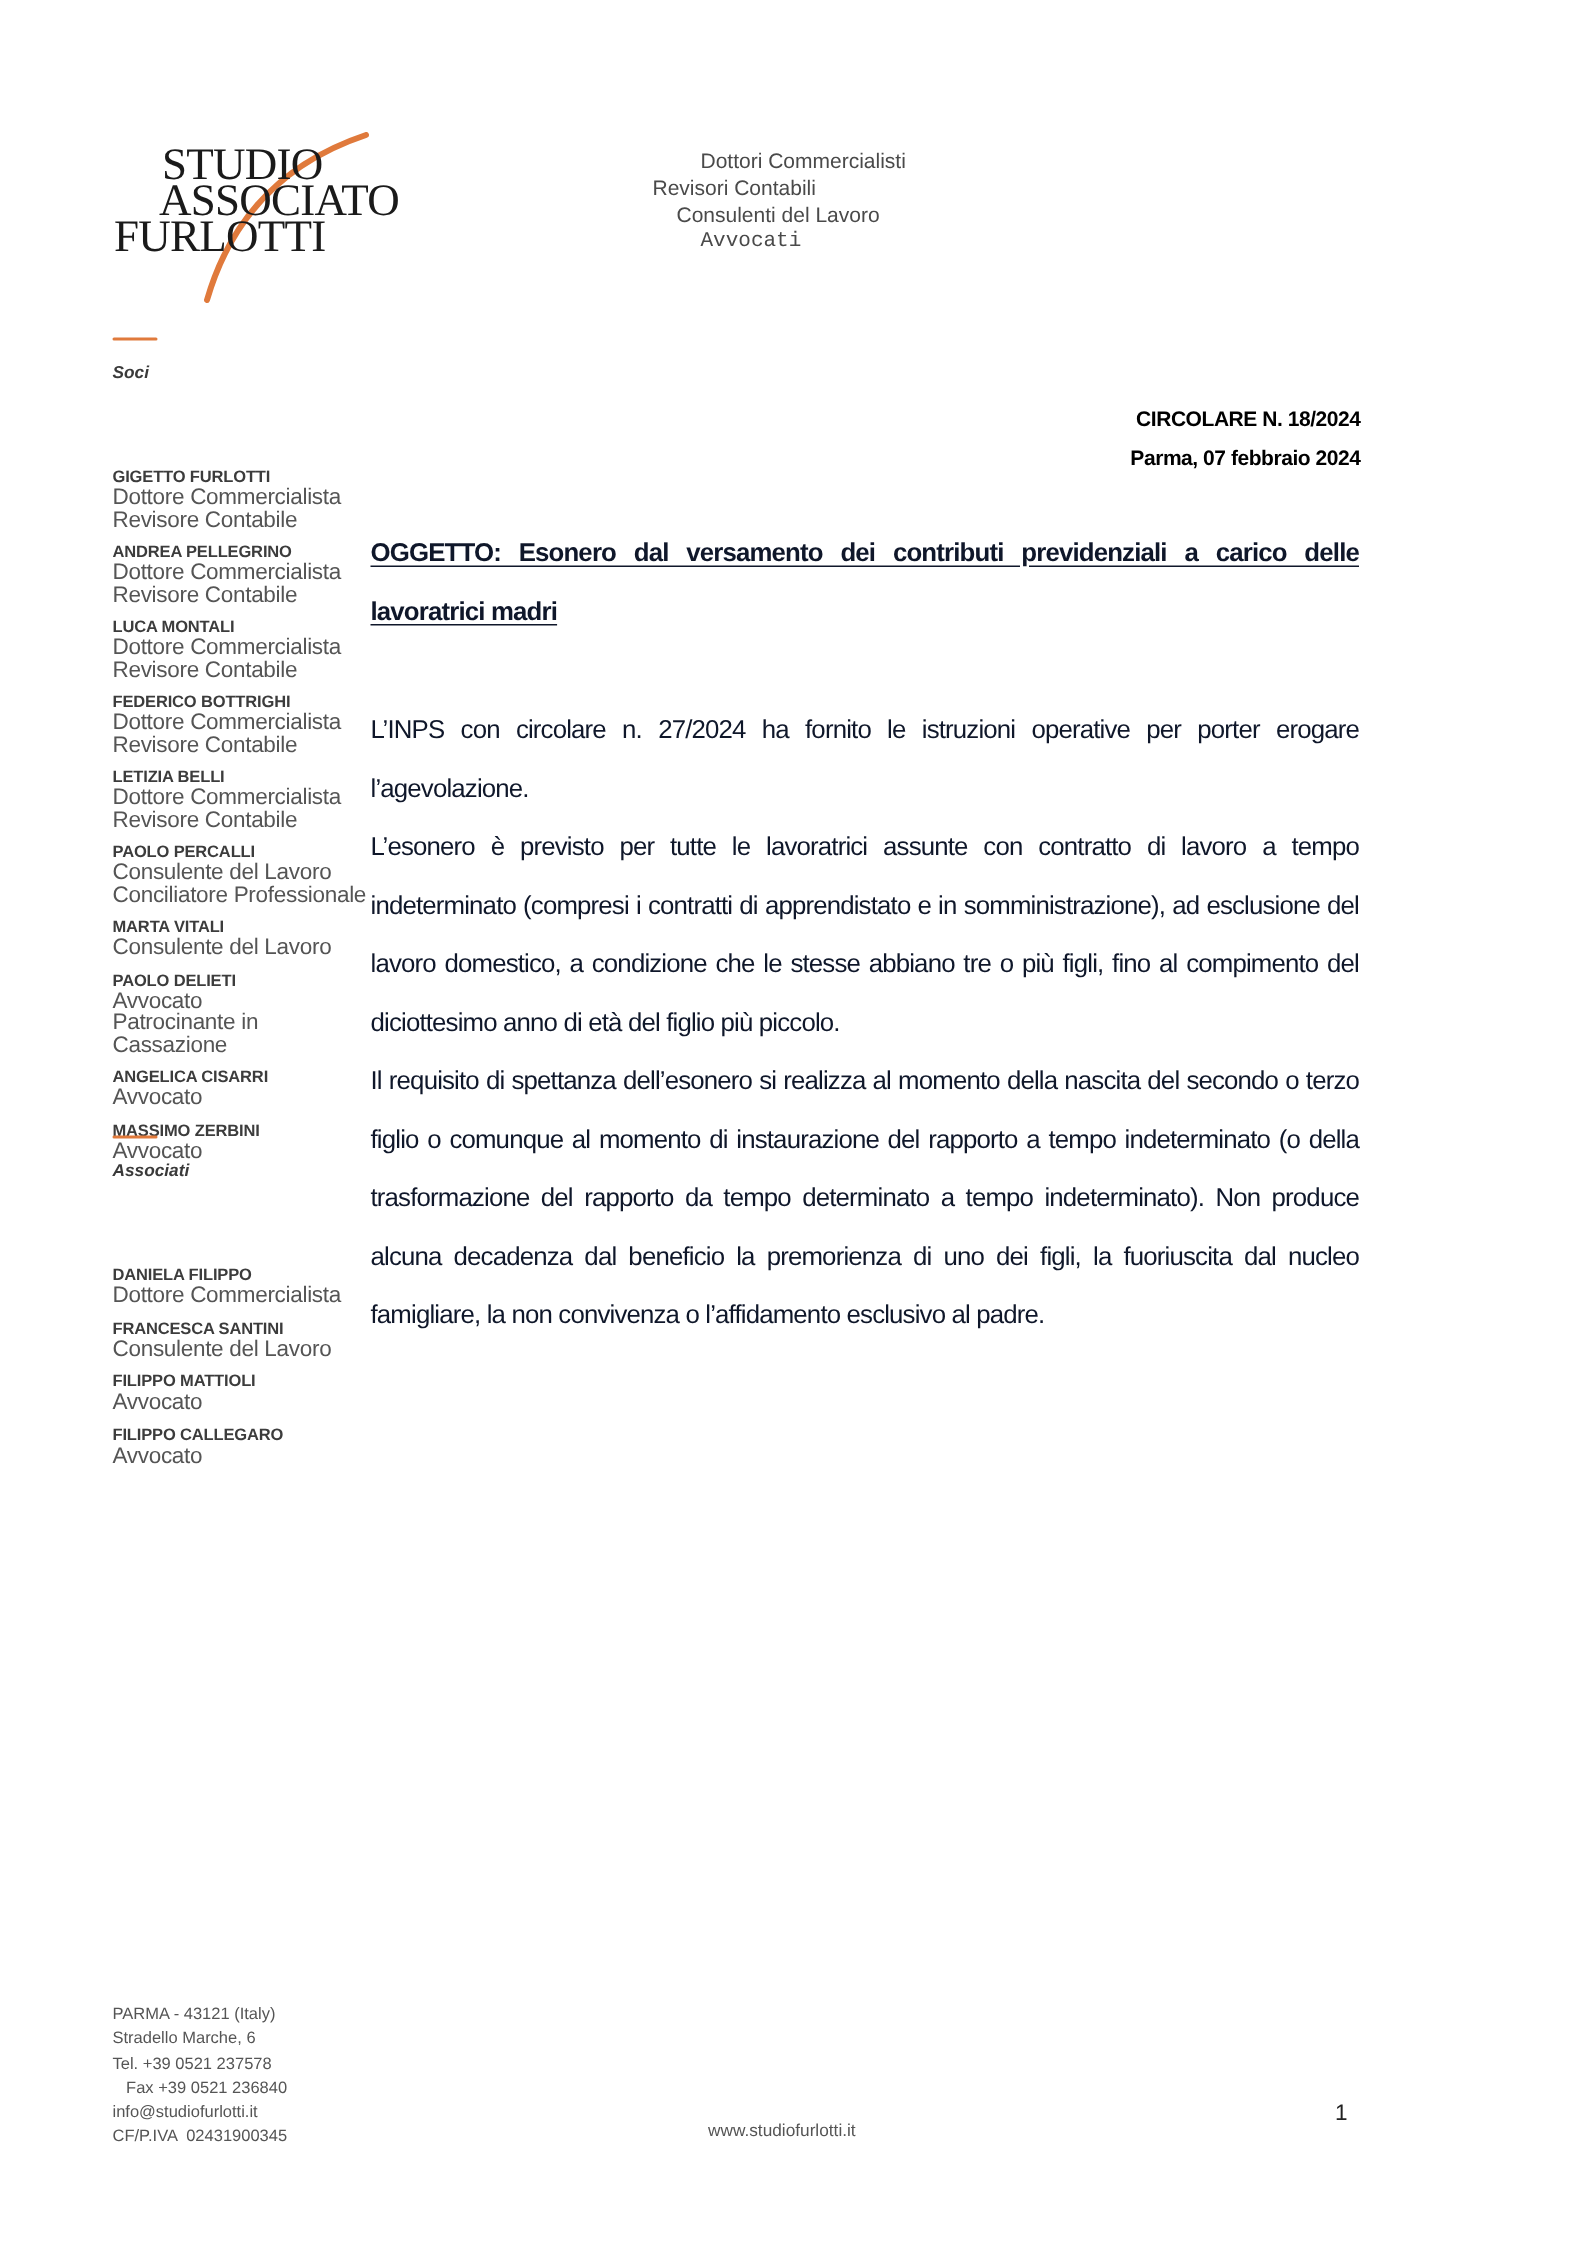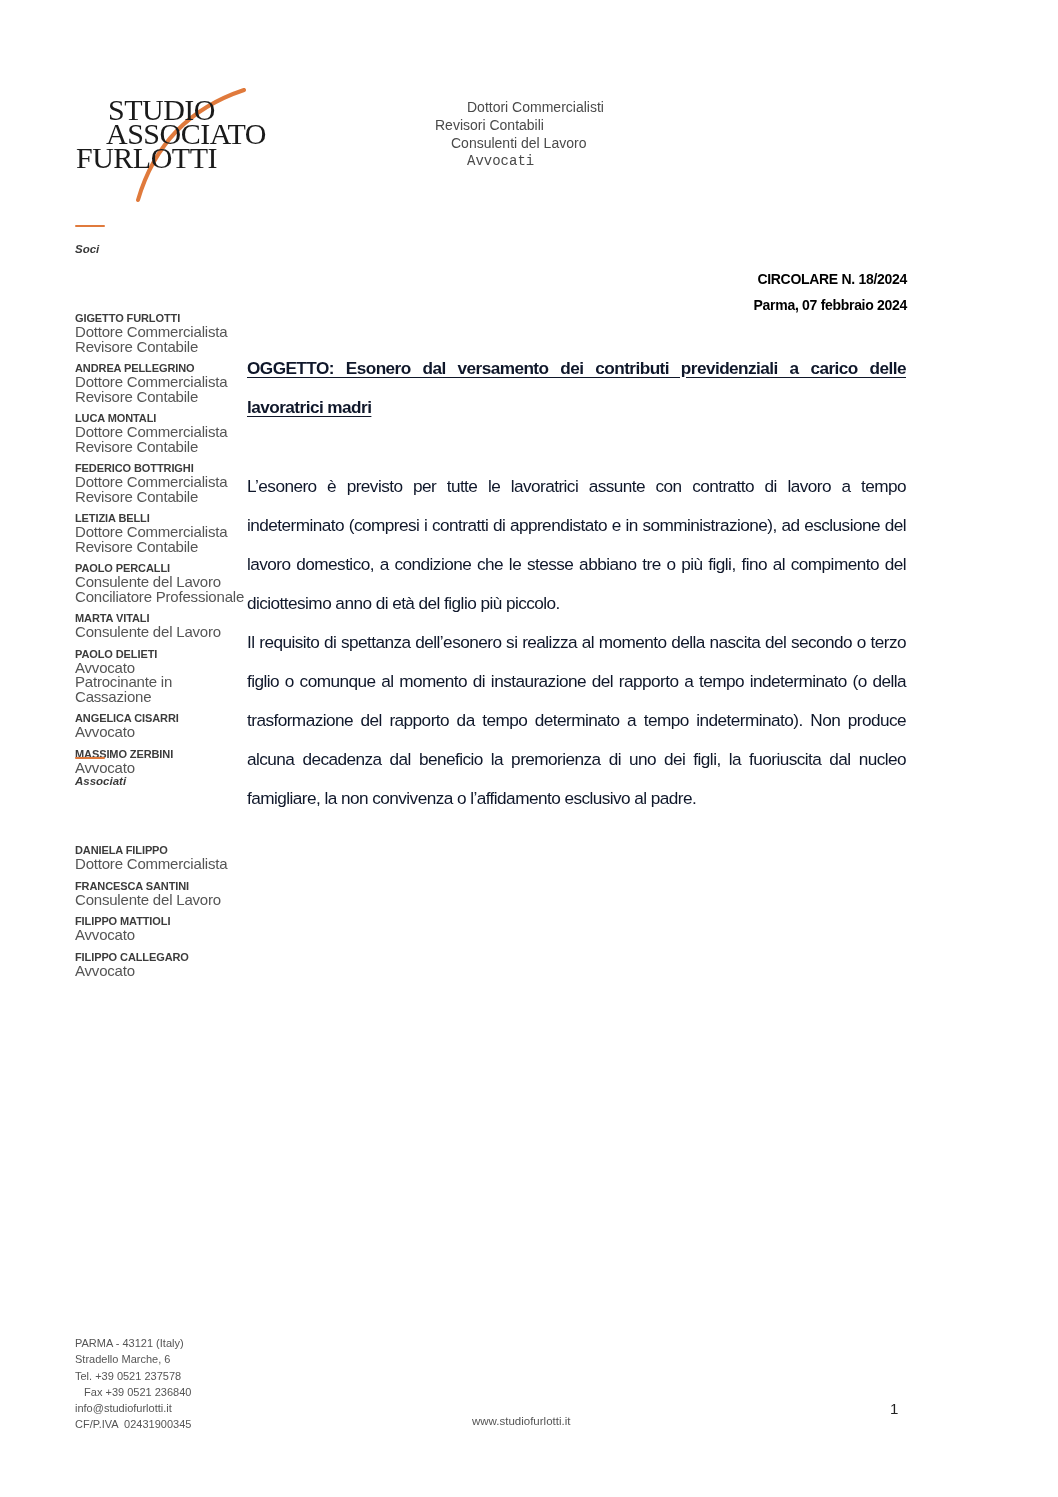--- a/index.html
+++ b/index.html
@@ -134,20 +134,21 @@
 </div>
 
 <div class="abs circ">
   <div>CIRCOLARE N. 18/2024</div>
   <div>Parma, 07 febbraio 2024</div>
 </div>
 
 <div class="abs body-text oggetto">OGGETTO: Esonero dal versamento dei contributi previdenziali a carico delle lavoratrici madri</div>
 
 <div class="abs body-text paras">
+  <p>L’INPS con circolare n. 27/2024 ha fornito le istruzioni operative per porter erogare l’agevolazione.</p>
   <p>L’esonero è previsto per tutte le lavoratrici assunte con contratto di lavoro a tempo indeterminato (compresi i contratti di apprendistato e in somministrazione), ad esclusione del lavoro domestico, a condizione che le stesse abbiano tre o più figli, fino al compimento del diciottesimo anno di età del figlio più piccolo.</p>
   <p>Il requisito di spettanza dell’esonero si realizza al momento della nascita del secondo o terzo figlio o comunque al momento di instaurazione del rapporto a tempo indeterminato (o della trasformazione del rapporto da tempo determinato a tempo indeterminato).  Non produce alcuna decadenza dal beneficio la premorienza di uno dei figli, la fuoriuscita dal nucleo famigliare, la non convivenza o l’affidamento esclusivo al padre.</p>
 </div>
 
 <div class="abs foot" id="footer-address">
     <div style="white-space: pre;">PARMA - 43121 (Italy)</div>
     <div style="white-space: pre;">Stradello Marche, 6</div>
     <div style="white-space: pre;">Tel. +39 0521 237578</div>
     <div style="white-space: pre; text-align: right;">Fax +39 0521 236840</div>
     <div style="white-space: pre;">info@studiofurlotti.it</div>

